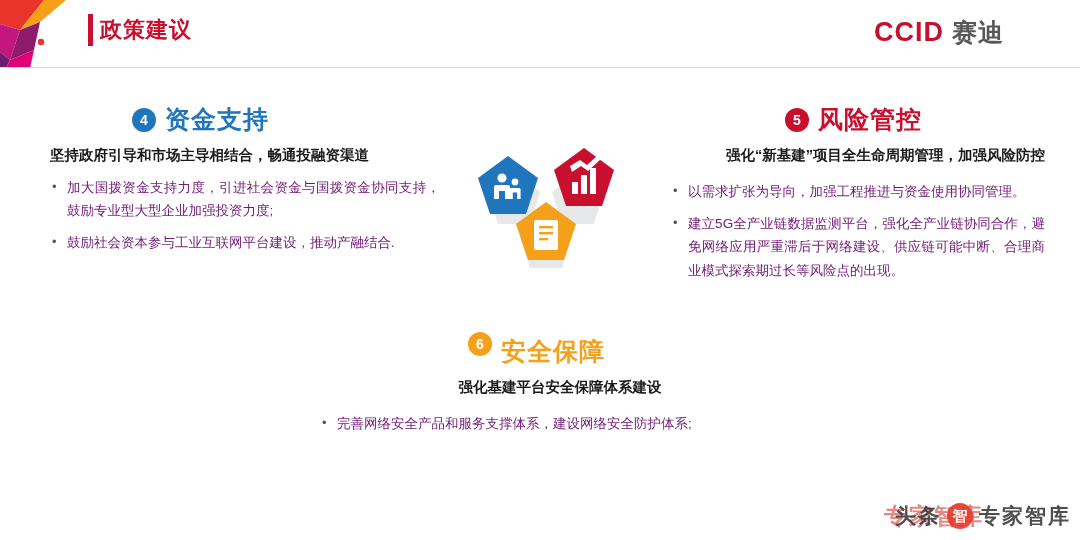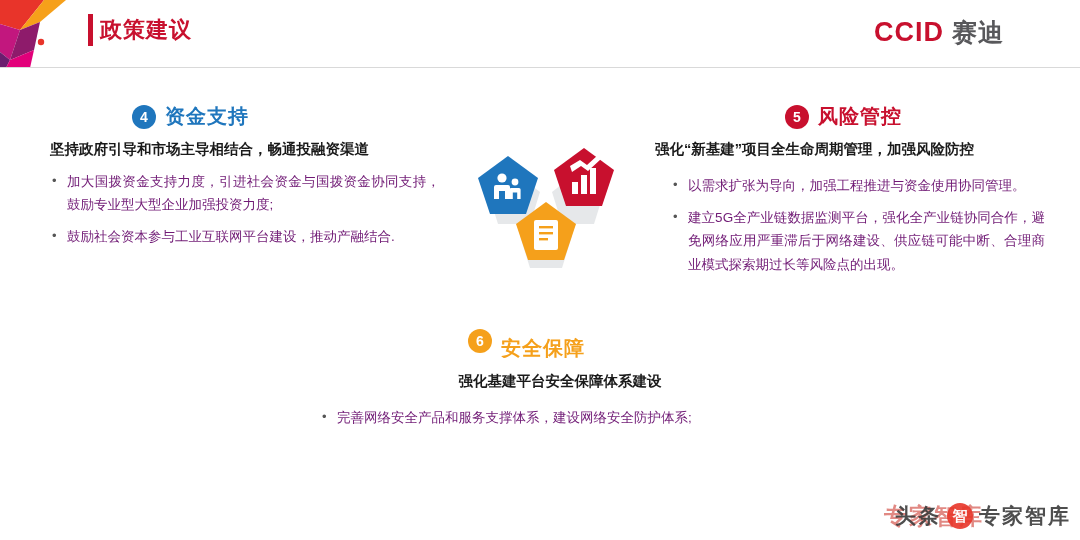--- a/index.html
+++ b/index.html
@@ -91,21 +91,21 @@
     border-radius: 50%;
     color: #ffffff;
     font-size: 14px;
     font-weight: bold;
     display: flex;
     align-items: center;
     justify-content: center;
     flex: none;
   }
   .sec-title {
-    font-size: 20px;
+    font-size: 25px;
     font-weight: bold;
     letter-spacing: 1px;
   }
   .sec-sub {
     font-size: 14.5px;
     font-weight: bold;
     color: #1a1a1a;
     margin-top: 9px;
     line-height: 1.45;
   }
@@ -147,21 +147,21 @@
   
   #sec5 {
     position: absolute;
     left: 655px;
     top: 103px;
     width: 390px;
   }
   #sec5 .badge { background: #c8102e; }
   #sec5 .sec-title { color: #c8102e; }
   #sec5 .sec-head-row { padding-left: 130px; }
-  #sec5 .sec-sub { text-align: left; }
+  #sec5 .sec-sub { text-align: right; }
   #sec5 ul.bullets { margin-top: 14px; padding-left: 16px; }
 
   
   #sec6 {
     position: absolute;
     left: 300px;
     top: 320px;
     width: 520px;
   }
   #sec6 .badge { background: #f5a01b; }

